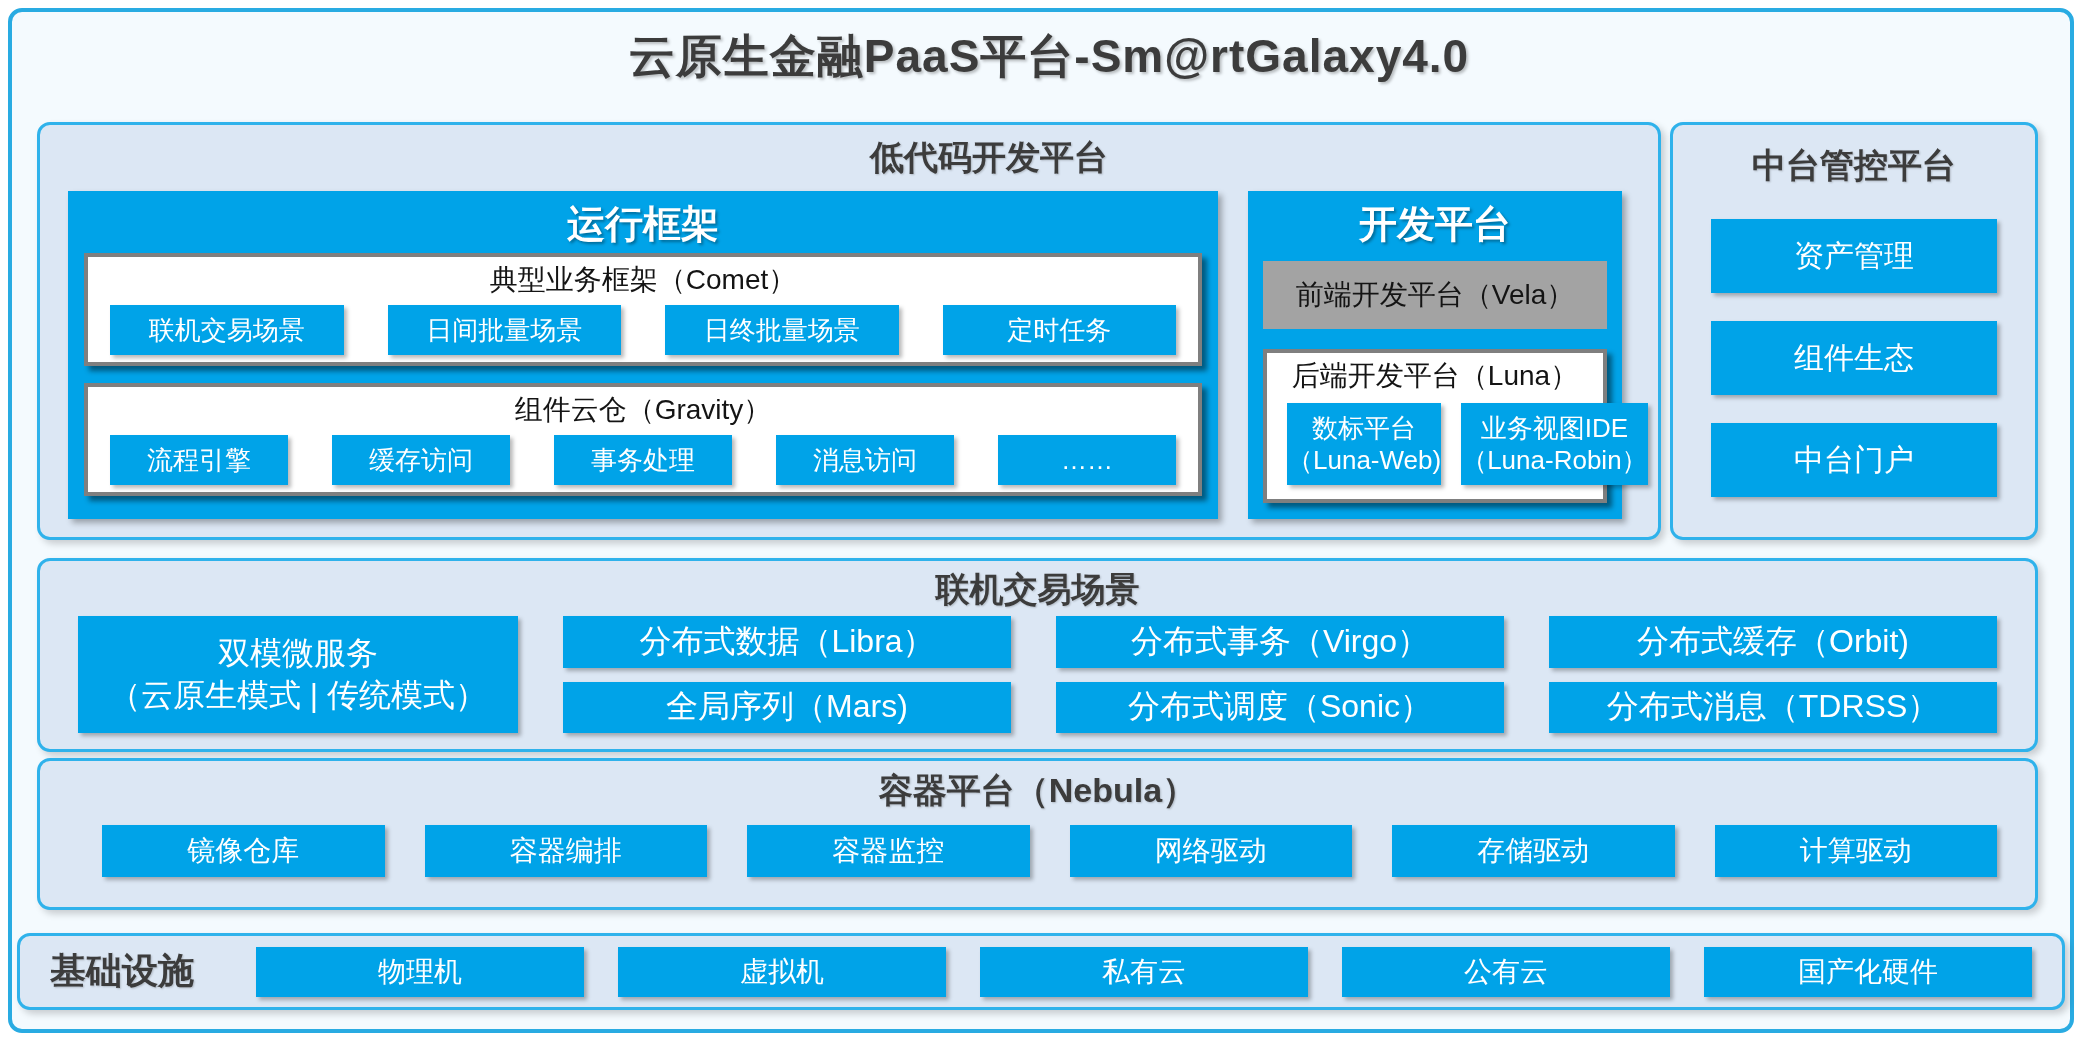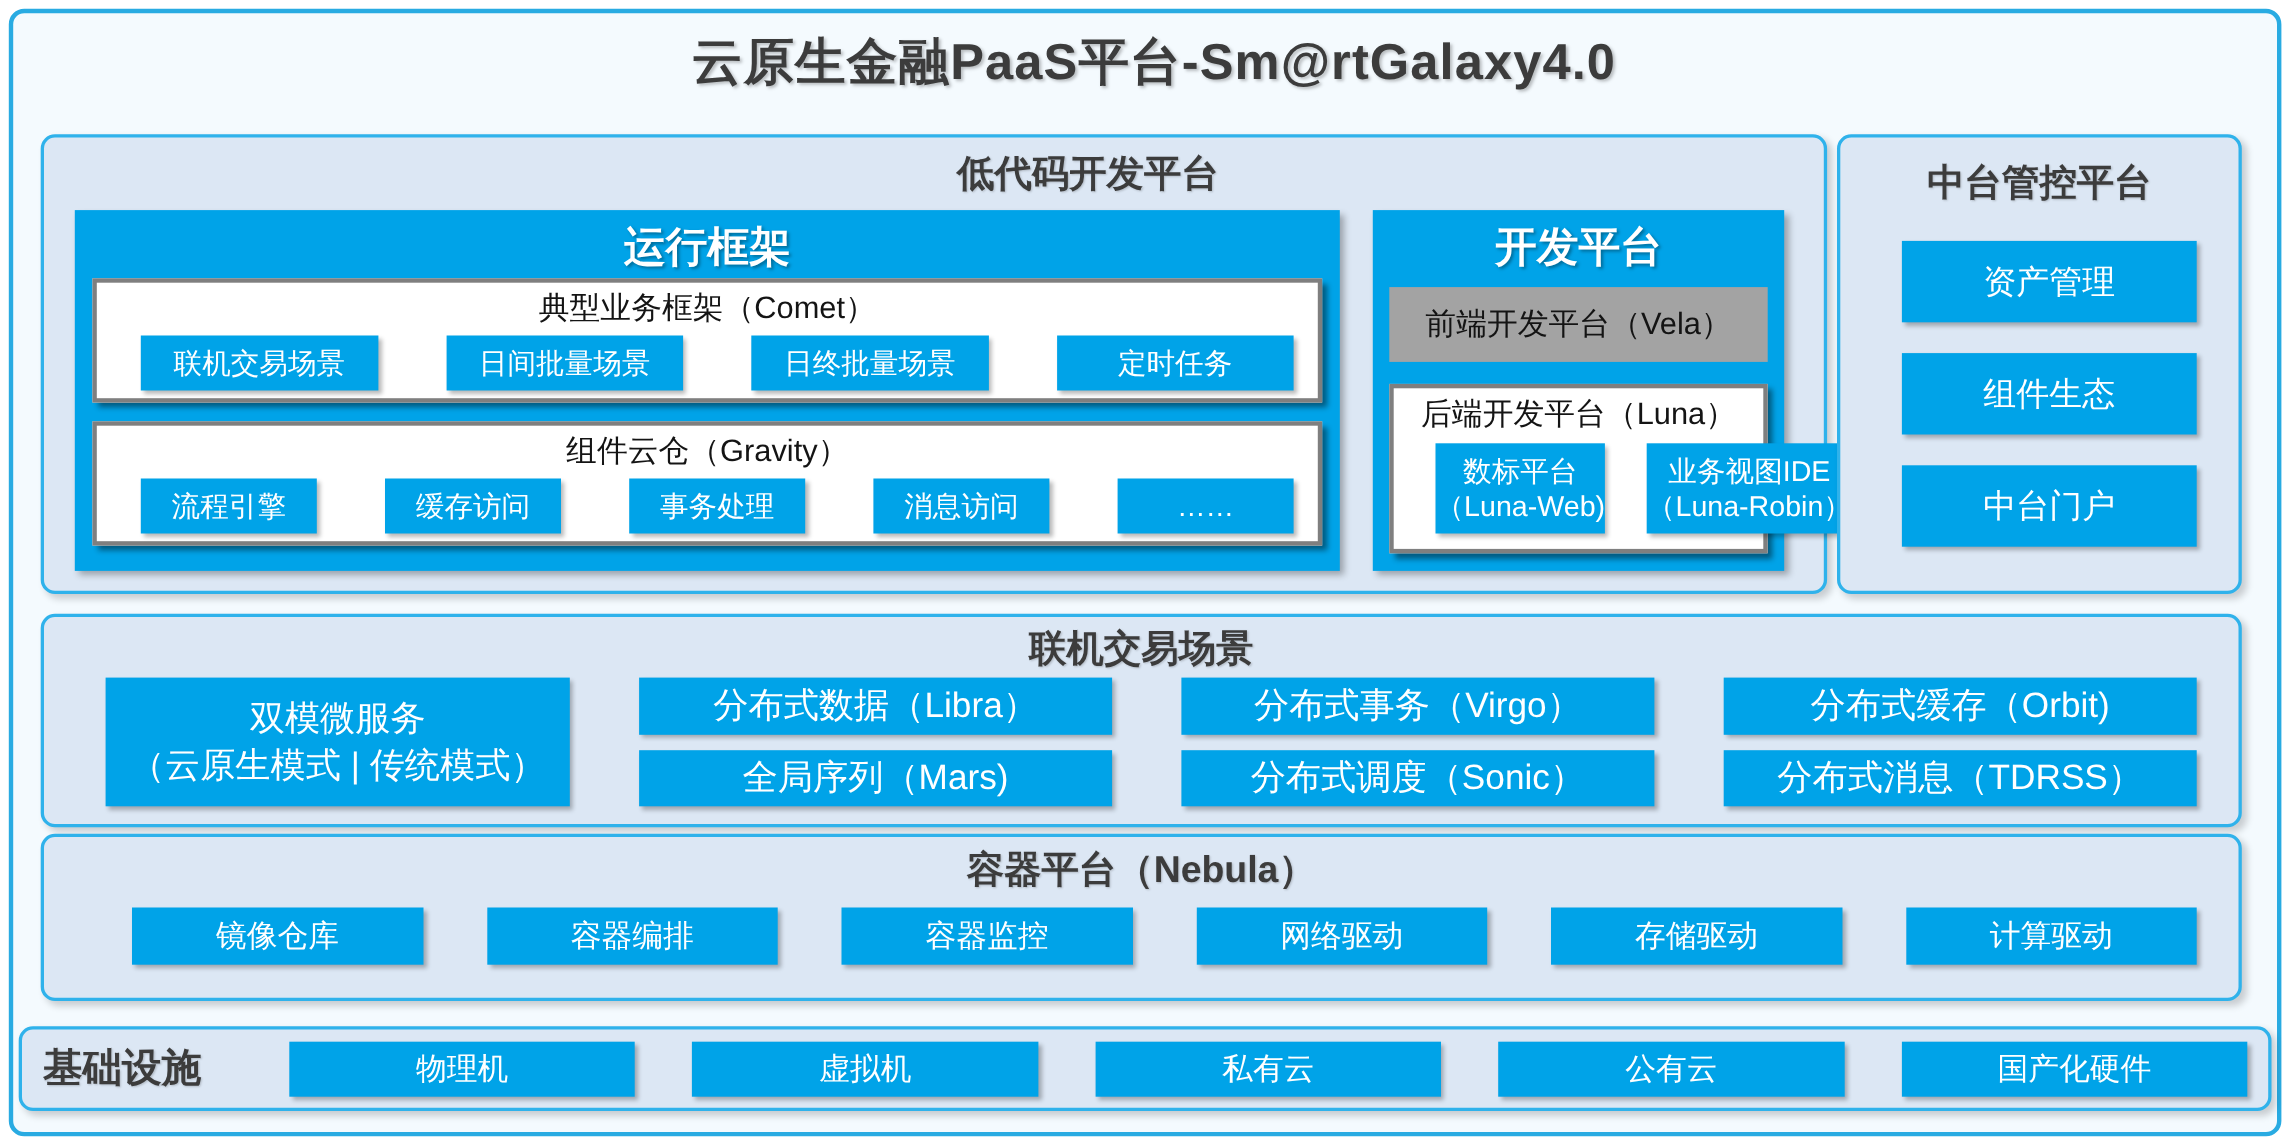--- a/index.html
+++ b/index.html
@@ -47,21 +47,21 @@
     position:absolute;left:16px;right:16px;background:#fff;
     border:4px solid var(--gray-border);
     box-shadow:5px 5px 5px rgba(0,0,0,.45);
   }
   .wb-comet{top:62px;height:105px;}
   .wb-gravity{top:192px;height:105px;}
   .wb-title{text-align:center;font-size:28px;color:#141414;margin-top:4px;white-space:nowrap;}
   .wb-buttons{display:flex;gap:44px;margin:6px 22px 0;}
   .btn{
     background:var(--accent);color:#fff;display:flex;align-items:center;justify-content:center;
-    box-shadow:3px 3px 4px rgba(0,0,0,.28);white-space:nowrap;margin-left:18px;
+    box-shadow:3px 3px 4px rgba(0,0,0,.28);white-space:nowrap;
   }
   .wb-buttons .btn{flex:1;height:50px;font-size:26px;}
   
   .vela-box{
     position:absolute;top:70px;left:15px;right:15px;height:68px;background:#a3a3a3;
     display:flex;align-items:center;justify-content:center;font-size:28px;color:#141414;
   }
   .luna-box{position:absolute;top:158px;left:15px;right:15px;height:146px;background:#fff;
     border:4px solid var(--gray-border);box-shadow:5px 5px 5px rgba(0,0,0,.45);}
   .luna-buttons{display:flex;gap:20px;margin:8px 20px 0;}
@@ -82,21 +82,21 @@
   .btn-dual{grid-row:span 2;flex-direction:column;line-height:1.3;}
   
   #panel-container{left:25px;top:746px;width:1995px;height:146px;}
   #panel-container .sec-title{margin-top:7px;}
   .cont-grid{
     position:absolute;top:64px;left:38px;right:38px;height:52px;
     display:grid;grid-template-columns:repeat(6,1fr);gap:40px;padding-left:24px;
   }
   .cont-grid .btn{font-size:28px;}
   
-  #panel-infra{left:5px;top:921px;width:2048px;height:77px;display:flex;align-items:center;padding:0 19px;box-sizing:border-box;gap:34px;}
+  #panel-infra{left:5px;top:921px;width:2048px;height:77px;display:flex;align-items:center;padding:0 30px;box-sizing:border-box;gap:34px;}
   .infra-label{font-size:36px;font-weight:bold;color:var(--dark-text);white-space:nowrap;margin-right:28px;text-shadow:1px 1px 2px rgba(0,0,0,.2);}
   #panel-infra .btn{flex:1;height:50px;font-size:28px;}
   .two-line{display:flex;flex-direction:column;align-items:center;}
 </style>
 </head>
 <body>
 
 <div class="page">
 
   <div class="main-title">云原生金融PaaS平台-Sm@rtGalaxy4.0</div>

